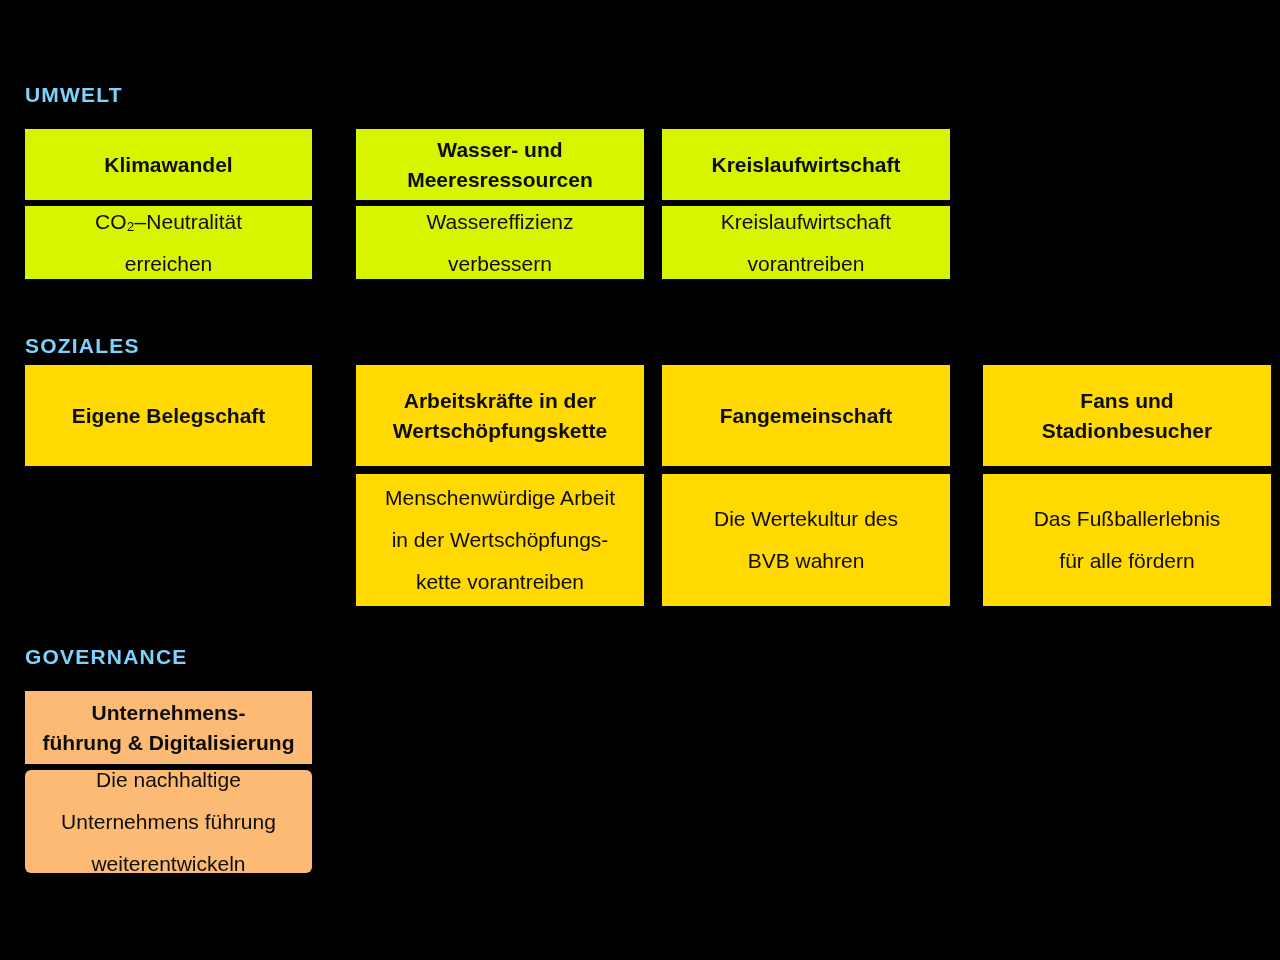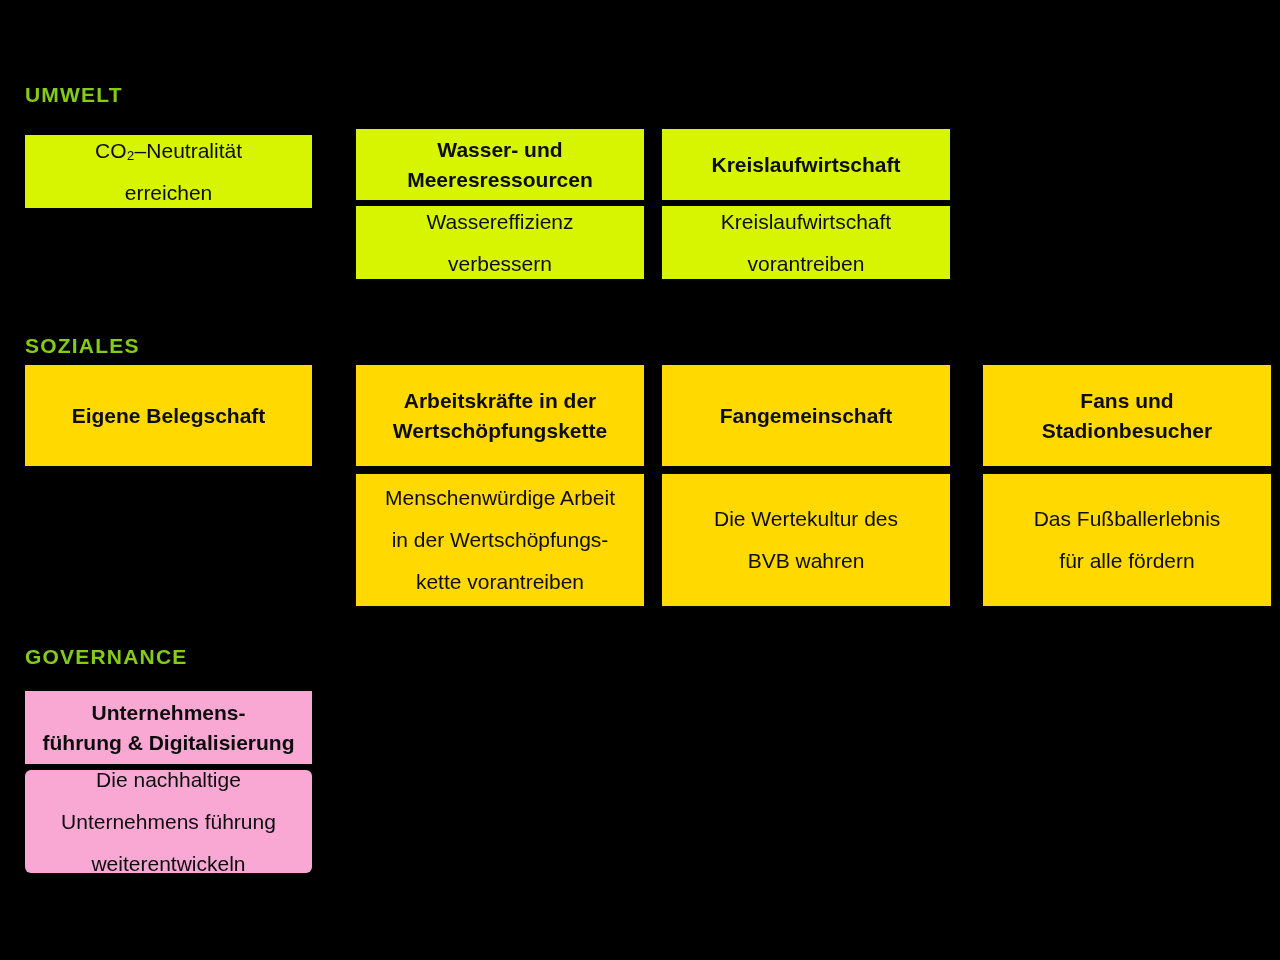--- a/index.html
+++ b/index.html
@@ -7,21 +7,21 @@
     width:1280px;height:960px;
     font-family:"Liberation Sans","DejaVu Sans",sans-serif;
     -webkit-font-smoothing:antialiased;
   }
   .page{
     position:relative;width:1280px;height:960px;
     background:#000;overflow:hidden;
   }
   .section-title{
     position:absolute;left:25px;margin:0;
-    color:#84cc16;font-size:21px;font-weight:bold;
+    color:#7dd3fc;font-size:21px;font-weight:bold;
     letter-spacing:1.2px;line-height:22px;
   }
   .row{
     position:absolute;left:0;right:0;
     display:flex;align-items:flex-start;
   }
   .col{display:flex;flex-direction:column;}
   .col1{margin-left:25px;width:287px;}
   .col2{margin-left:44px;width:288px;}
   .col3{margin-left:18px;width:288px;}
@@ -34,31 +34,32 @@
   .hdr{font-weight:bold;font-size:21px;line-height:30px;}
   .bdy{font-size:21px;line-height:42px;}
   .umwelt .hdr{height:71px;}
   .umwelt .bdy{height:73px;margin-top:6px;}
   .soziales .hdr{height:101px;}
   .soziales .bdy{height:132px;margin-top:8px;}
   .governance .hdr{height:73px;}
   .governance .bdy{height:103px;margin-top:6px;border-radius:6px;}
   .env{background:#d8f500;}
   .soc{background:#ffd900;}
-  .gov{background:#f9a8d4;}
+  .gov{background:#fdba74;}
 </style>
 </head>
 <body>
 
 <div class="page">
 
   <h2 class="section-title" style="top:84px;">UMWELT</h2>
 
   <div class="row umwelt" style="top:129px;">
     <div class="col col1">
+      <div class="hdr env">Klimawandel</div>
       <div class="bdy env">CO₂–Neutralität
 erreichen</div>
     </div>
     <div class="col col2">
       <div class="hdr env">Wasser- und
 Meeresressourcen</div>
       <div class="bdy env">Wassereffizienz
 verbessern</div>
     </div>
     <div class="col col3">

